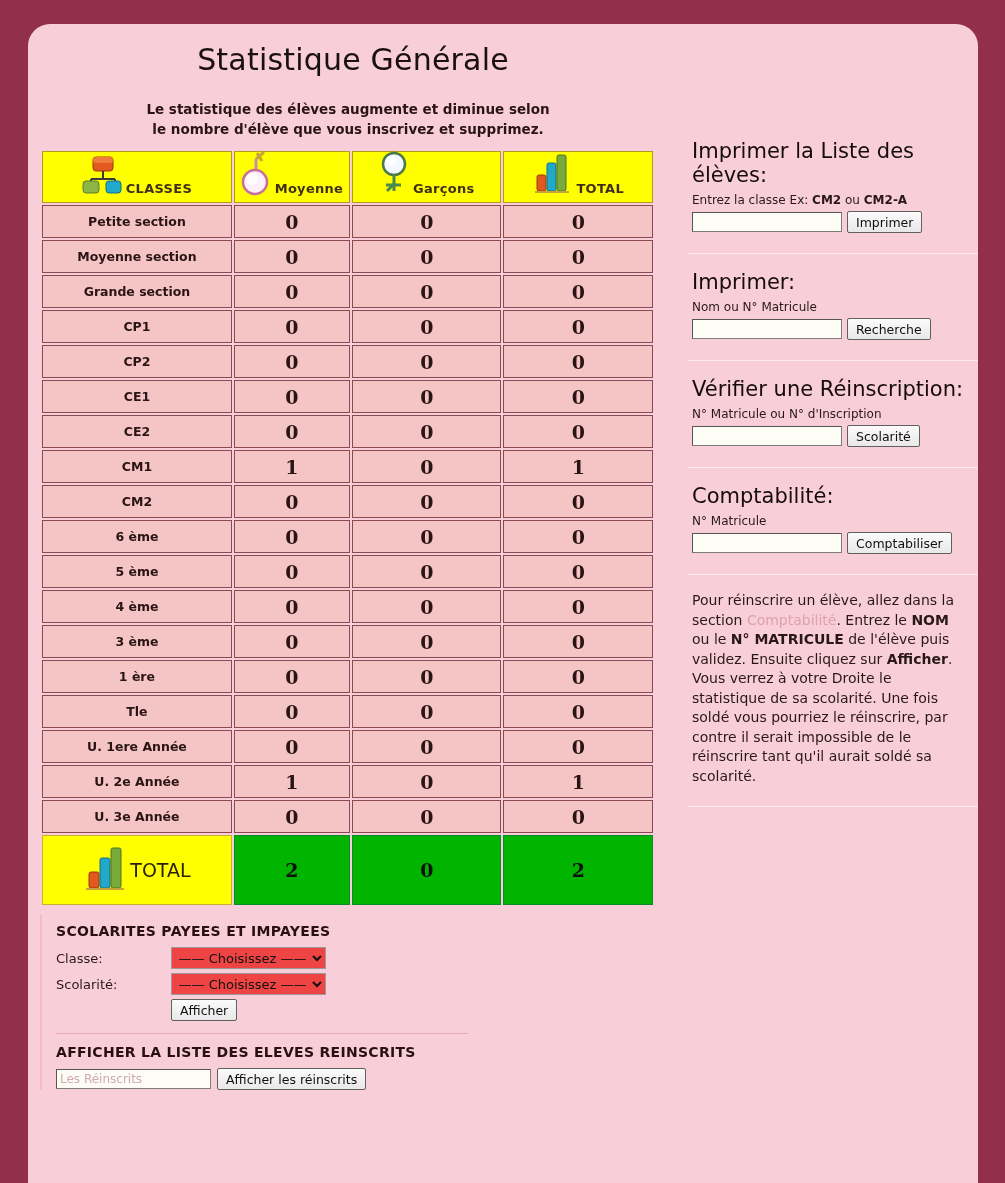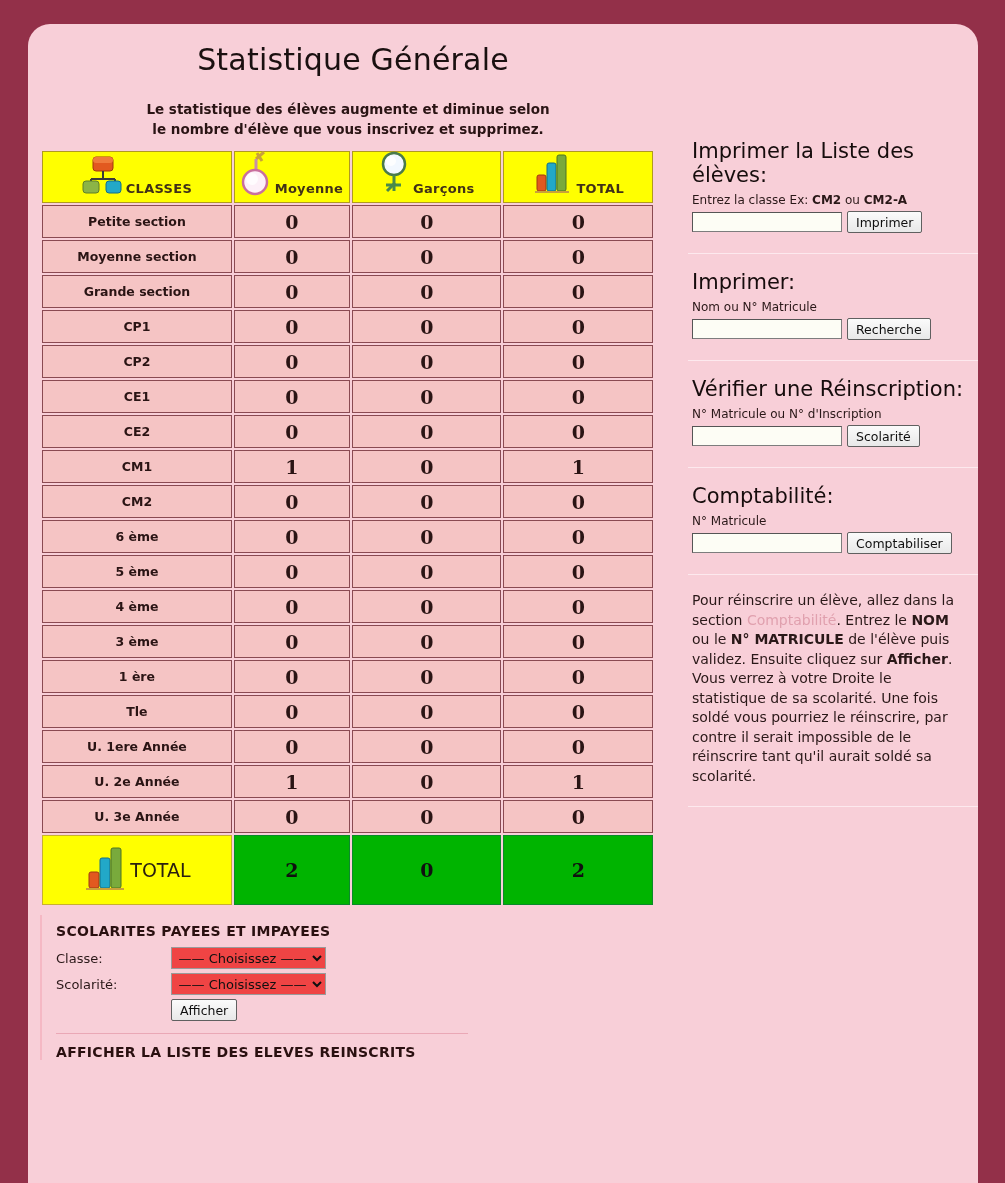--- a/index.html
+++ b/index.html
@@ -375,20 +375,24 @@
           </select>
         </div>
 
         <div class="b-row">
           <button class="btn afbtn">Afficher</button>
         </div>
 
         <hr class="bsep">
 
         <div class="b-title">AFFICHER LA LISTE DES ELEVES REINSCRITS</div>
+        <div class="b-row">
+          <input class="txt wide ph" type="text" placeholder="Les Réinscrits" style="">
+          <button class="btn" style="margin-left:6px">Afficher les réinscrits</button>
+        </div>
       </div>
     </div>
 
     <div class="rightcol">
 
       <div class="r-sect" style="margin-top:62px">
         <div class="r-h1">Imprimer la Liste des élèves:</div>
         <div class="r-lbl"><span>Entrez la classe Ex: </span><b>CM2</b><span> ou </span><b>CM2-A</b></div>
         <div class="r-row">
           <input class="txt" type="text" placeholder="" style="">

